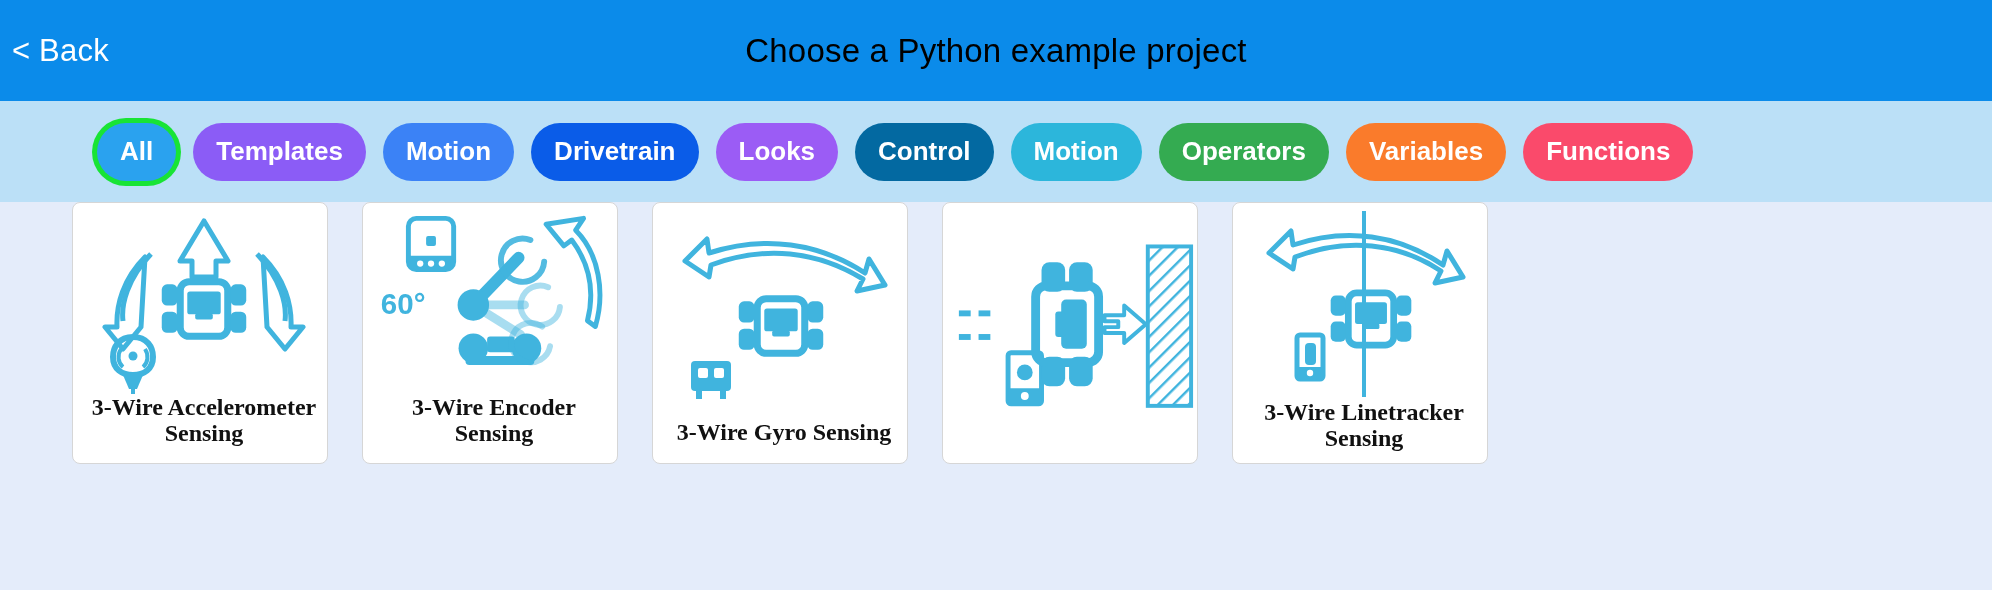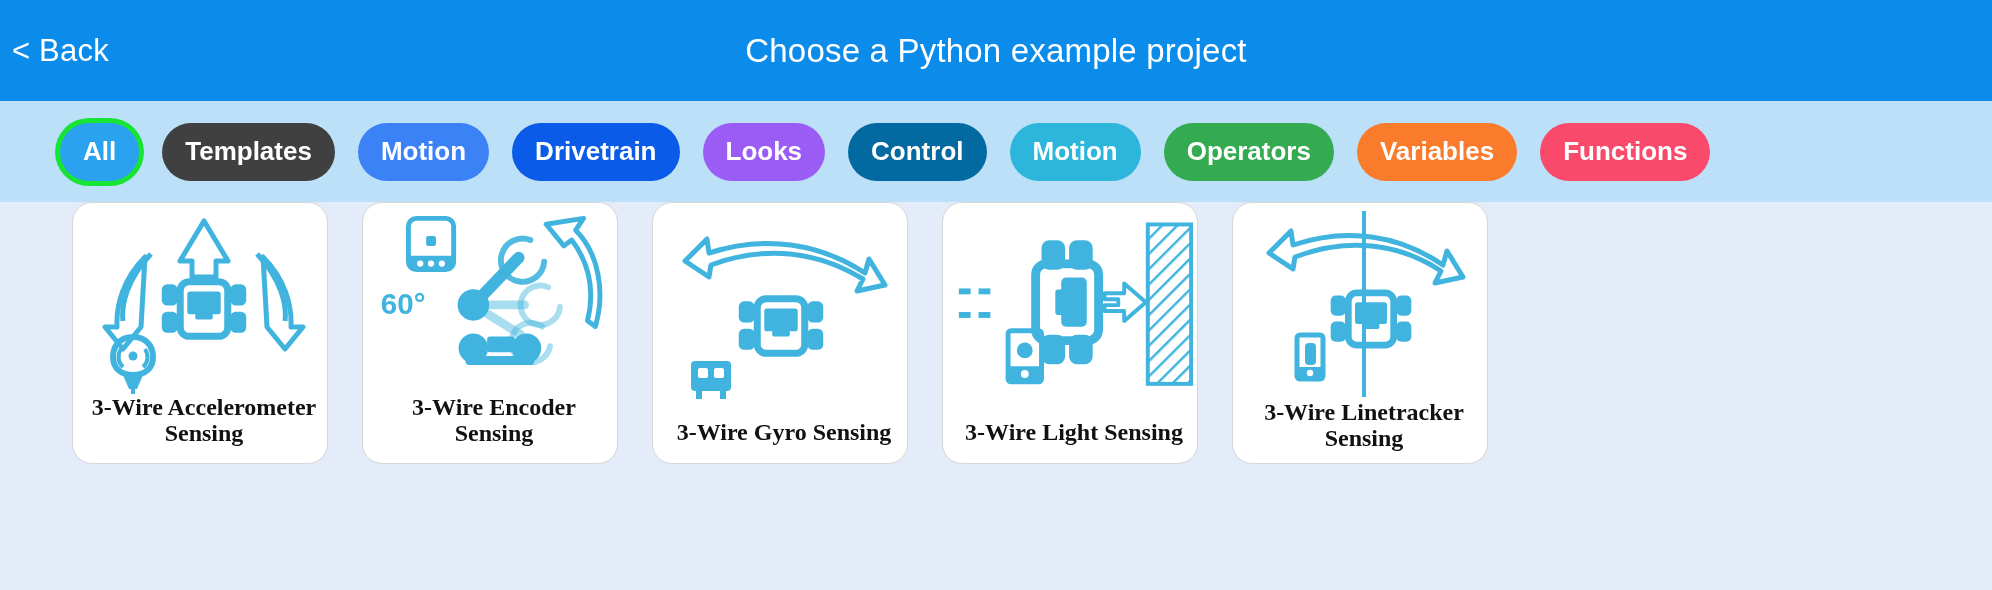--- a/index.html
+++ b/index.html
@@ -27,34 +27,34 @@
     color: #ffffff;
     font-size: 31px;
     font-weight: 400;
     letter-spacing: 0.2px;
     cursor: pointer;
     white-space: nowrap;
   }
   .header-title {
     width: 100%;
     text-align: center;
-    color: #ffffff;
+    color: #000000;
     font-size: 33px;
     font-weight: 400;
     letter-spacing: 0.2px;
   }
 
   
   .filterbar {
     height: 101px;
     background: #bbe0f7;
     display: flex;
     align-items: center;
-    padding-left: 60px;
-    gap: 23px;
+    padding-left: 97px;
+    gap: 17px;
   }
   .chip {
     height: 58px;
     border-radius: 29px;
     display: flex;
     align-items: center;
     justify-content: center;
     padding: 0 23px;
     color: #ffffff;
     font-size: 26px;
@@ -74,21 +74,21 @@
     display: flex;
     align-items: flex-start;
     padding: 0 0 0 72px;
     gap: 34px;
   }
   .card {
     width: 256px;
     height: 262px;
     background: #ffffff;
     border: 1px solid #d6d6d6;
-    border-radius: 20px;
+    border-radius: 8px;
     display: flex;
     flex-direction: column;
     align-items: center;
     justify-content: flex-start;
     cursor: pointer;
     overflow: hidden;
     flex: 0 0 auto;
     padding-left: 8px;
   }
   .card-art {
@@ -114,21 +114,21 @@
 </head>
 <body>
 
 <div class="header">
   <div class="back-button">&lt; Back</div>
   <div class="header-title">Choose a Python example project</div>
 </div>
 
 <div class="filterbar" id="filterbar">
     <div class="chip selected" style="background: rgb(42, 162, 239);">All</div>
-    <div class="chip" style="background: #404040; text-align: center;">Templates</div>
+    <div class="chip" style="background: #8b5cf6; text-align: center;">Templates</div>
     <div class="chip" style="background: rgb(59, 130, 246);">Motion</div>
     <div class="chip" style="background: rgb(10, 92, 232);">Drivetrain</div>
     <div class="chip" style="background: rgb(155, 92, 245);">Looks</div>
     <div class="chip" style="background: #0369a1;">Control</div>
     <div class="chip" style="background: rgb(44, 182, 219);">Motion</div>
     <div class="chip" style="background: rgb(52, 171, 81);">Operators</div>
     <div class="chip" style="background: rgb(250, 123, 43);">Variables</div>
     <div class="chip" style="background: rgb(250, 74, 107);">Functions</div>
   </div>
 
@@ -251,21 +251,20 @@
       <path d="M156 74 L176 74 L176 64 L198 83 L176 102 L176 92 L156 92 L156 86 L170 86 L170 80 L156 80 Z"></path>
     </g>
     <defs>
       <pattern id="hatchLight" width="11" height="11" patternTransform="rotate(45)" patternUnits="userSpaceOnUse">
         <line x1="0" y1="0" x2="0" y2="11" stroke="#40b4de" stroke-width="5"></line>
       </pattern>
     </defs>
     <rect x="200" y="4" width="44" height="162" fill="url(#hatchLight)" stroke="#40b4de" stroke-width="4"></rect>
   </svg>
       </div>
-      <div class="card-label">3-Wire Light Sensing</div>
     </div>
     <div class="card">
       <div class="card-art">
   <svg width="230" height="190" viewBox="0 0 230 190">
     <line x1="115" y1="2" x2="115" y2="188" stroke="#40b4de" stroke-width="4"></line>
     <g fill="none" stroke="#40b4de" stroke-width="5" stroke-linejoin="round">
       <path d="M44 60 L20 44 L42 22 L44 36 C 98 18 150 26 194 56 L198 42 L214 68 L186 74 L192 62
                C 150 34 98 28 46 48 Z"></path>
     </g>
 

